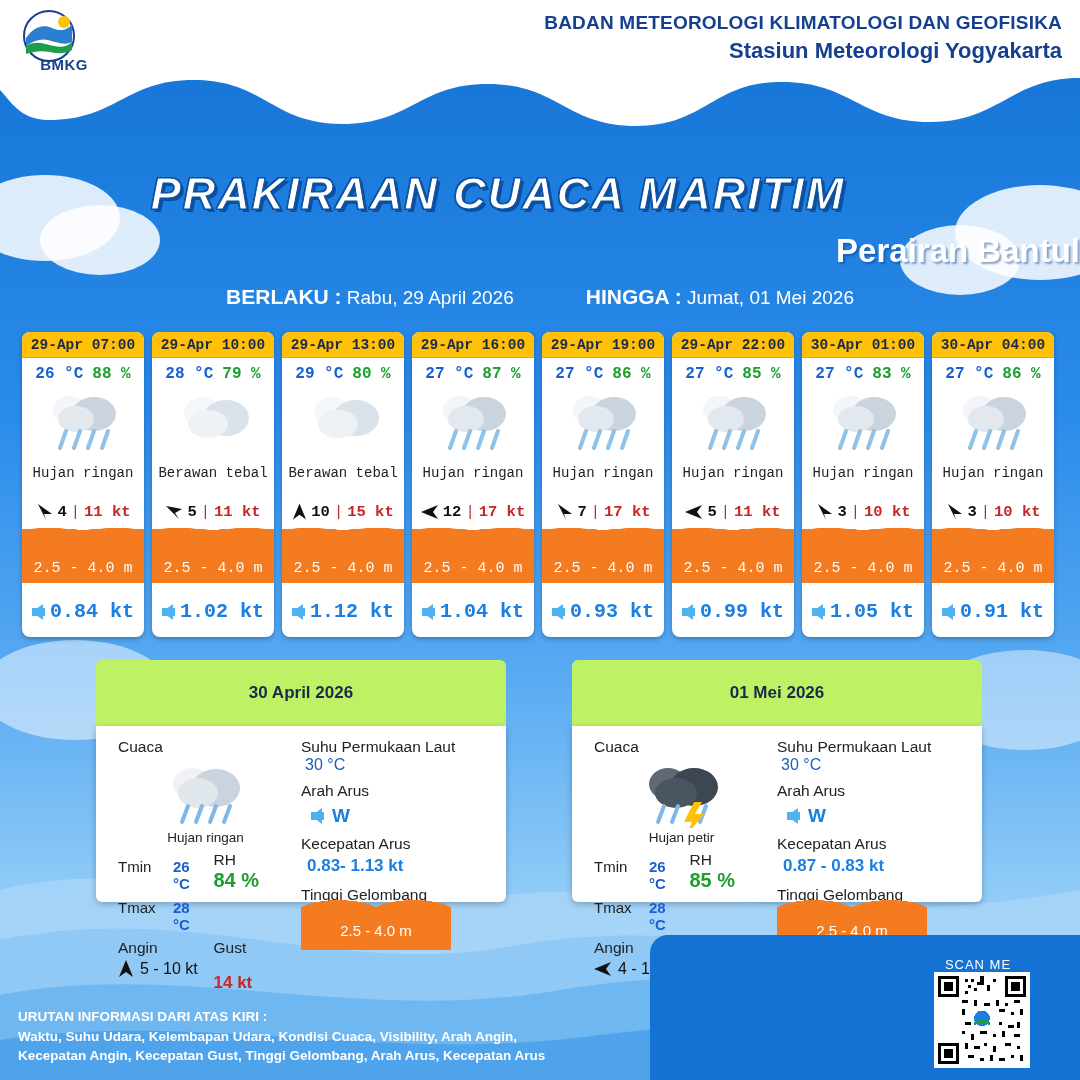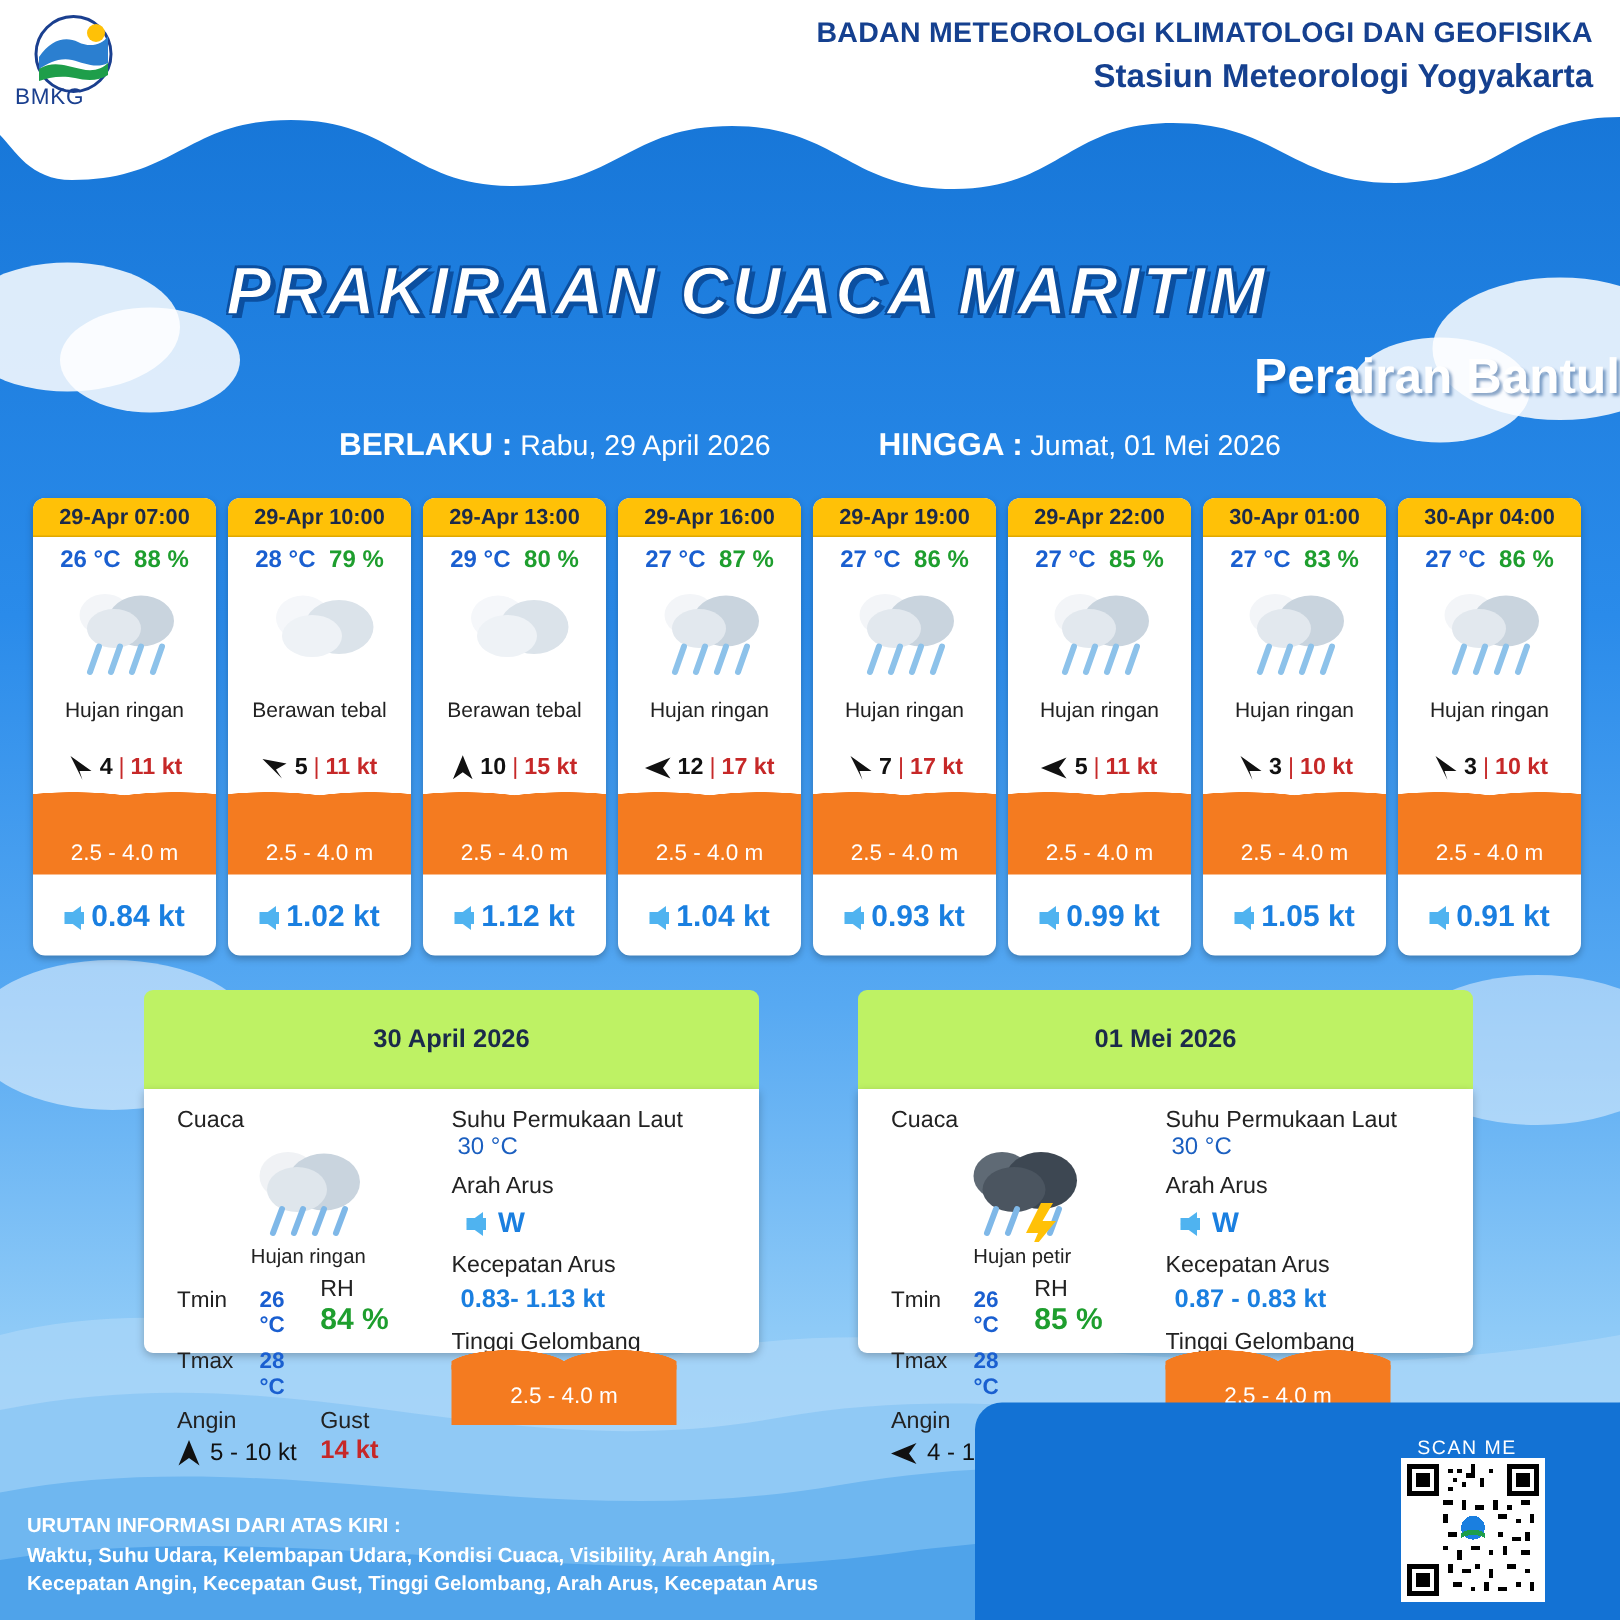--- a/index.html
+++ b/index.html
@@ -16,21 +16,21 @@
   
   .topband {
     position: absolute; left: 0; top: 0; width: 1080px; height: 78px;
     background: #ffffff;
   }
   .topwave { position: absolute; left: 0; top: 60px; width: 1080px; height: 80px; }
 
   .bmkg-logo { position: absolute; left: 14px; top: 8px; width: 70px; height: 64px; }
   .bmkg-text {
     position: absolute; left: 10px; top: 56px; width: 78px;
-    text-align: left; font-size: 15px; font-weight: normal; color: #1a3f8f;
+    text-align: right; font-size: 15px; font-weight: bold; color: #1a3f8f;
     letter-spacing: .5px;
   }
   .hdr-line1 {
     position: absolute; right: 18px; top: 12px;
     font-size: 19px; font-weight: bold; color: #15408f; letter-spacing: .2px;
   }
   .hdr-line2 {
     position: absolute; right: 18px; top: 38px;
     font-size: 22px; font-weight: bold; color: #15408f;
   }
@@ -52,21 +52,21 @@
     text-shadow: 2px 2px 2px rgba(0,60,130,.45);
   }
   .validity {
     position: absolute; left: 0; top: 285px; width: 1080px;
     display: flex; justify-content: center; gap: 72px;
     font-size: 19px; color: #ffffff;
   }
   .validity b { font-size: 21px; }
 
   
-  .cards { position: absolute; left: 22px; top: 332px; display: flex; gap: 8px; }
+  .cards { position: absolute; left: 22px; top: 332px; display: flex; gap: 8px; font-family: Liberation Mono, monospace; }
   .card {
     width: 122px; background: #ffffff; border-radius: 8px;
     box-shadow: 0 2px 5px rgba(0,0,0,.25); overflow: hidden; position: relative;
     height: 305px;
   }
   .card-head {
     background: #ffc107; color: #1b2a4a; font-size: 14.5px; font-weight: bold;
     text-align: center; padding: 5px 0 4px; border-bottom: 1px solid #e0a800;
   }
   .card-tr { display: flex; justify-content: center; gap: 9px; padding-top: 7px; }
@@ -512,21 +512,21 @@
           <div class="lbl">Angin</div>
           <div style="display:flex;align-items:center;gap:6px;margin-top:3px;">
             <svg width="16" height="18" viewBox="0 0 16 18">
                 <path d="M8,0 L15,17 L8,12 L1,17 Z" fill="#111"></path>
               </svg>
             <span style="font-size:16px;color:#111;">5 - 10 kt</span>
           </div>
         </div>
         <div style="padding-left:8px;">
           <div class="lbl">Gust</div>
-          <div class="red-b" style="margin-top:0;">14 kt</div>
+          <div class="red-b" style="margin-top:16px;">14 kt</div>
         </div>
       </div>
     </div>
     <div class="d-col-r">
       <div class="lbl">Suhu Permukaan Laut</div>
       <div class="sst">30 °C</div>
       <div class="lbl" style="margin-top:8px;">Arah Arus</div>
       <div style="display:flex;align-items:center;gap:10px;margin-top:5px;margin-left:10px;">
         <span class="arrow-left-blue"></span>
         <span class="blue-w">W</span>

